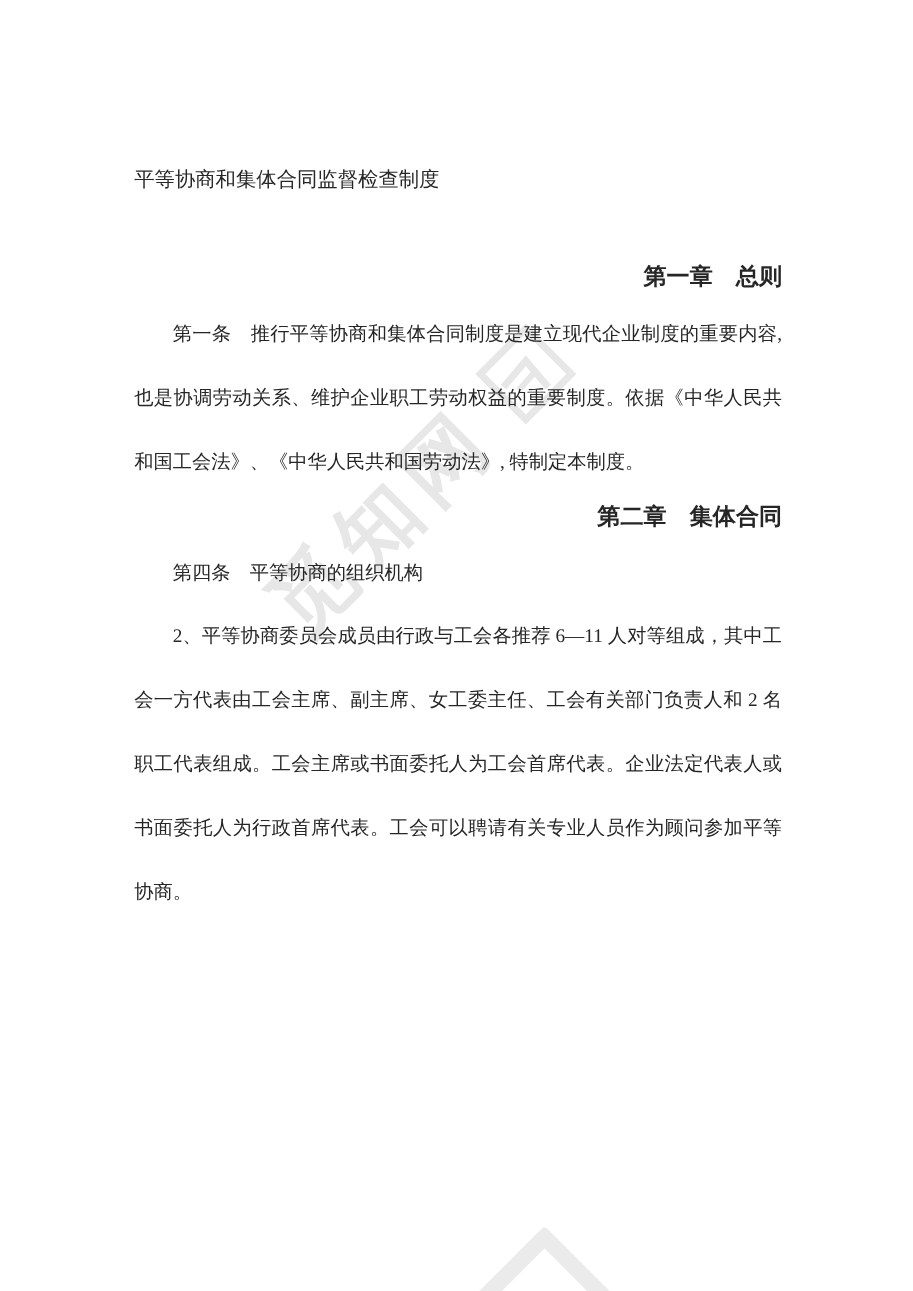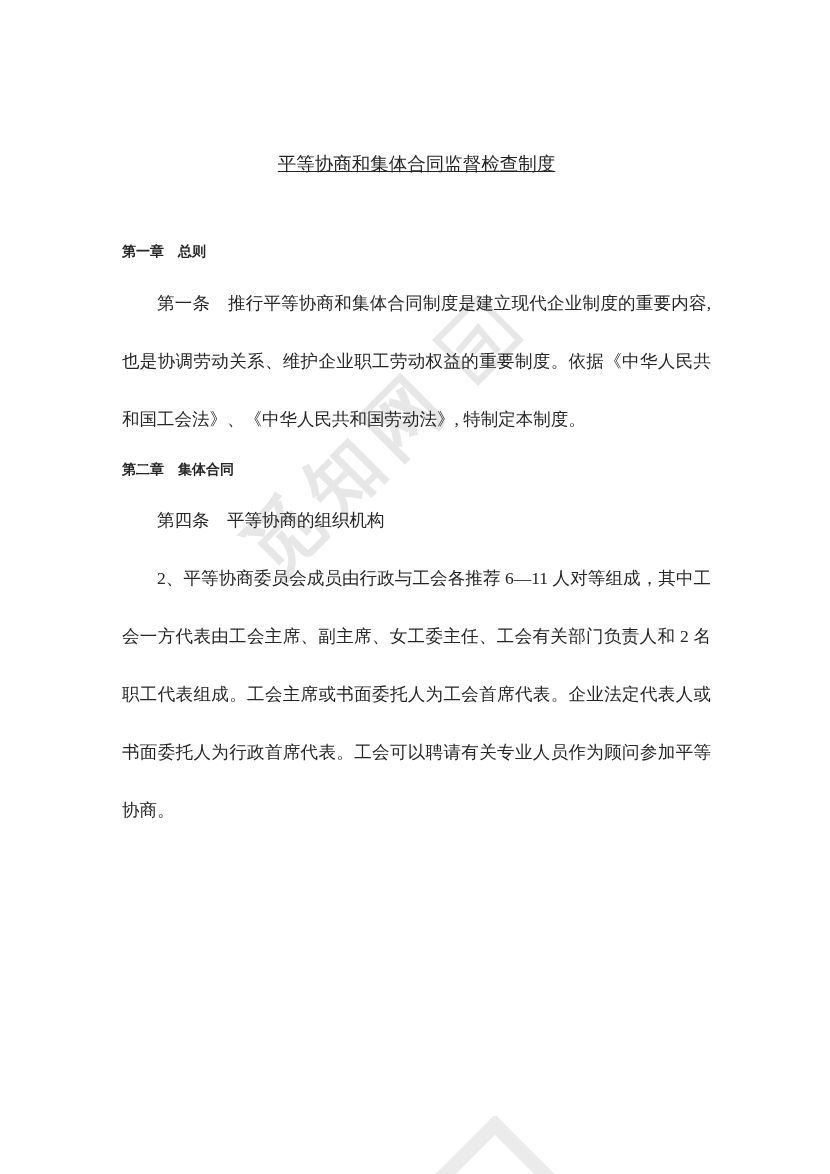--- a/index.html
+++ b/index.html
@@ -20,32 +20,31 @@
     position: relative;
     z-index: 2;
     padding: 143px 119px 0 122px;
     font-size: 17.5px;
     line-height: 43.5px;
   }
   .doc-title {
     margin: 0;
     font-size: 18.5px;
     font-weight: normal;
-    text-align: center;
+    text-align: left;
     line-height: 43.5px;
-    text-decoration: underline;
   }
   .blank-line {
     height: 43.5px;
   }
   .chapter-heading {
     margin: 0;
-    font-size: 14px;
+    font-size: 21px;
     font-weight: bold;
-    text-align: left;
+    text-align: right;
     line-height: 43.5px;
   }
   .para {
     margin: 0;
     text-indent: 2em;
     text-align: justify;
     text-justify: inter-ideograph;
     line-height: 58px;
     word-break: break-all;
   }

